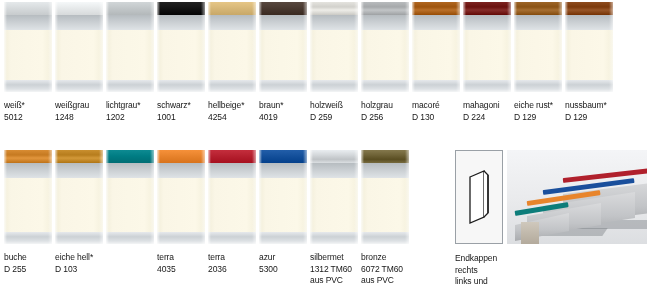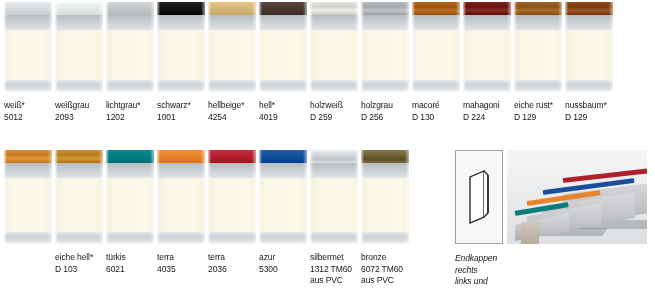--- a/index.html
+++ b/index.html
@@ -124,21 +124,21 @@
     border-radius: 1px;
   }
   .strip-body {
     position: absolute;
     background: linear-gradient(180deg, #d9dadc 0%, #c2c4c7 60%, #a9abae 100%);
   }
   .strip-shadow {
     position: absolute;
     background: rgba(110,115,120,.38);
   }
-  #endkappen-panel .label { margin-top: 9px; font-style: italic; }
+  #endkappen-panel .label { margin-top: 9px; }
 </style>
 </head>
 <body>
 
 <div class="row" id="row-1">
     <div class="swatch-cell">
       <div class="tile">
         <div class="band-color" style="background: linear-gradient(rgb(229, 233, 235) 0%, rgb(215, 219, 221) 45%, rgb(199, 203, 205) 100%);"></div>
         <div class="band-grey"></div>
         <div class="band-body"></div>
@@ -151,21 +151,21 @@
     </div>
     <div class="swatch-cell">
       <div class="tile">
         <div class="band-color" style="background: linear-gradient(rgb(245, 248, 249) 0%, rgb(231, 234, 235) 45%, rgb(215, 218, 219) 100%);"></div>
         <div class="band-grey"></div>
         <div class="band-body"></div>
         <div class="band-foot"></div>
       </div>
       <div class="label">
         <span class="ln">weißgrau</span>
-        <span class="ln">2093</span>
+        <span class="ln">1248</span>
       </div>
     </div>
     <div class="swatch-cell">
       <div class="tile">
         <div class="band-color" style="background: linear-gradient(rgb(209, 214, 216) 0%, rgb(195, 200, 202) 45%, rgb(179, 184, 186) 100%);"></div>
         <div class="band-grey"></div>
         <div class="band-body"></div>
         <div class="band-foot"></div>
       </div>
       <div class="label">
@@ -198,21 +198,21 @@
       </div>
     </div>
     <div class="swatch-cell">
       <div class="tile">
         <div class="band-color" style="background: linear-gradient(rgb(88, 72, 63) 0%, rgb(74, 58, 49) 45%, rgb(58, 42, 33) 100%);"></div>
         <div class="band-grey"></div>
         <div class="band-body"></div>
         <div class="band-foot"></div>
       </div>
       <div class="label">
-        <span class="ln">hell*</span>
+        <span class="ln">braun*</span>
         <span class="ln">4019</span>
       </div>
     </div>
     <div class="swatch-cell">
       <div class="tile">
         <div class="band-color" style="background: linear-gradient(rgb(228, 227, 222) 0%, rgb(210, 209, 204) 38%, rgb(238, 237, 232) 62%, rgb(202, 201, 196) 100%);"></div>
         <div class="band-grey"></div>
         <div class="band-body"></div>
         <div class="band-foot"></div>
       </div>
@@ -284,43 +284,43 @@
   </div>
 
 <div class="row" id="row-2">
     <div class="swatch-cell">
       <div class="tile">
         <div class="band-color" style="background: linear-gradient(rgb(216, 140, 51) 0%, rgb(198, 122, 33) 38%, rgb(226, 150, 61) 62%, rgb(190, 114, 25) 100%);"></div>
         <div class="band-grey"></div>
         <div class="band-body"></div>
         <div class="band-foot"></div>
       </div>
+      <div class="label">
+        <span class="ln">buche</span>
+        <span class="ln">D 255</span>
+      </div>
     </div>
     <div class="swatch-cell">
       <div class="tile">
         <div class="band-color" style="background: linear-gradient(rgb(201, 143, 47) 0%, rgb(183, 125, 29) 38%, rgb(211, 153, 57) 62%, rgb(175, 117, 21) 100%);"></div>
         <div class="band-grey"></div>
         <div class="band-body"></div>
         <div class="band-foot"></div>
       </div>
       <div class="label">
         <span class="ln">eiche hell*</span>
         <span class="ln">D 103</span>
       </div>
     </div>
     <div class="swatch-cell">
       <div class="tile">
         <div class="band-color" style="background: linear-gradient(rgb(14, 139, 146) 0%, rgb(0, 125, 132) 45%, rgb(0, 109, 116) 100%);"></div>
         <div class="band-grey"></div>
         <div class="band-body"></div>
         <div class="band-foot"></div>
-      </div>
-      <div class="label">
-        <span class="ln">türkis</span>
-        <span class="ln">6021</span>
       </div>
     </div>
     <div class="swatch-cell">
       <div class="tile">
         <div class="band-color" style="background: linear-gradient(rgb(246, 145, 58) 0%, rgb(232, 131, 44) 45%, rgb(216, 115, 28) 100%);"></div>
         <div class="band-grey"></div>
         <div class="band-body"></div>
         <div class="band-foot"></div>
       </div>
       <div class="label">

